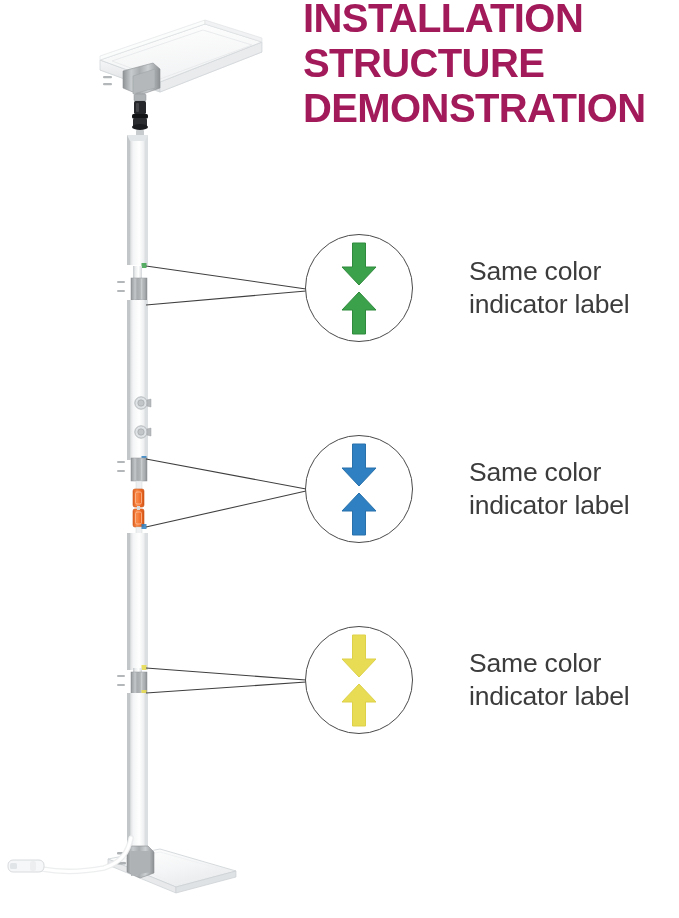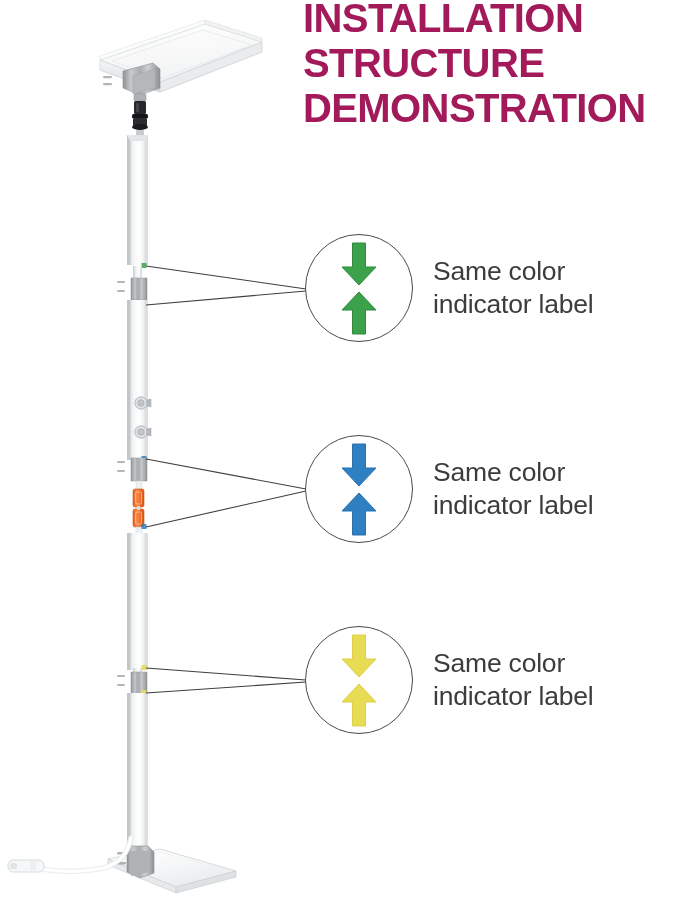--- a/index.html
+++ b/index.html
@@ -43,21 +43,21 @@
   }
   .arrows svg{display:block;}
   .cl-text{
     position:absolute;
     font-size:26.5px;
     line-height:33px;
     color:#3c3c3c;
     letter-spacing:-0.2px;
     white-space:nowrap;
   }
-  .cl-text .ln{display:block;}
+  .cl-text .ln{display:block;margin-left:36px;}
 
   
   .leaders{position:absolute;left:0;top:0;width:679px;height:918px;pointer-events:none;}
 
   
   #lamp{position:absolute;left:0;top:0;width:300px;height:918px;}
 </style>
 </head>
 <body>
 

